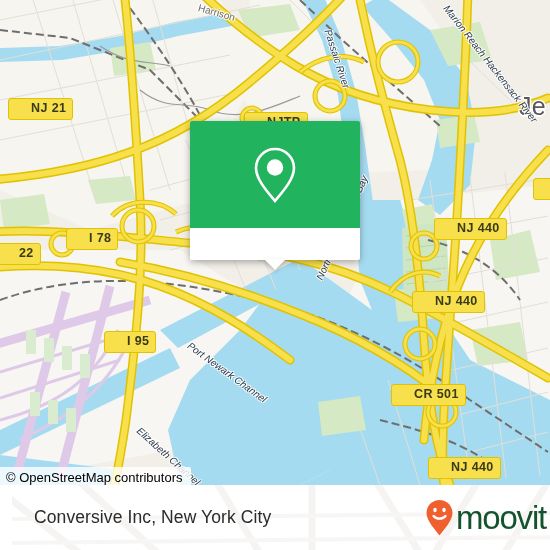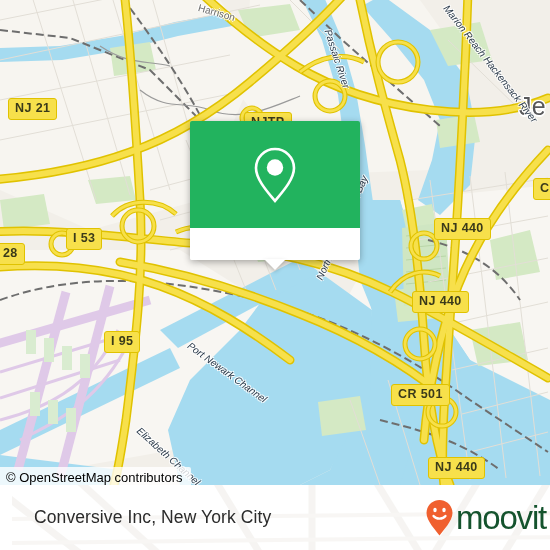--- a/index.html
+++ b/index.html
@@ -19,21 +19,21 @@
   .city-lbl{font-size:25px;color:#58585a;font-weight:400;letter-spacing:.3px;
             text-shadow:1.5px 0 #fff,-1.5px 0 #fff,0 1.5px #fff,0 -1.5px #fff,1px 1px #fff,-1px -1px #fff,1px -1px #fff,-1px 1px #fff;}
   .water-lbl{font-size:10px;color:#2b3a4a;font-style:italic;
              text-shadow:1.2px 0 #fff,-1.2px 0 #fff,0 1.2px #fff,0 -1.2px #fff;}
   .place-lbl{font-size:10px;color:#6b6b6b;
              text-shadow:1.2px 0 #fff,-1.2px 0 #fff,0 1.2px #fff,0 -1.2px #fff;}
 
   
   .shield{position:absolute;background:#f7e04b;border:1.6px solid #e0c200;border-radius:3px;
           color:#3a3a1a;font-size:12.5px;font-weight:700;line-height:1;
-          padding:3px 6px 4px 6px;letter-spacing:.4px;white-space:nowrap;}
+          padding:3px 6px 4px 22px;letter-spacing:.4px;white-space:nowrap;}
 
   
   .card{position:absolute;left:190px;top:121px;width:170px;
         box-shadow:0 2px 7px rgba(0,0,0,.32);border-radius:2px;overflow:visible;}
   .card-head{background:#22b35e;height:107px;border-radius:2px 2px 0 0;
              display:flex;align-items:center;justify-content:center;}
   .card-btn{background:#ffffff;height:32px;display:flex;align-items:center;justify-content:center;
             border-radius:0 0 2px 2px;position:relative;}
   .card-btn span{font-size:15.5px;color:#3c3c3c;letter-spacing:.1px;}
   .card-tail{position:absolute;left:50%;transform:translateX(-50%);top:31px;
@@ -263,22 +263,22 @@
       <span>North Reach Newark Bay</span></div>
     <div class="lbl water-lbl" style="left:192px;top:340px;transform:rotate(36deg);transform-origin:0 0;">
       <span>Port Newark Channel</span></div>
     <div class="lbl water-lbl" style="left:142px;top:425px;transform:rotate(42deg);transform-origin:0 0;">
       <span>Elizabeth Channel</span></div>
 
     <div class="lbl place-lbl" style="left:200px;top:2px;transform:rotate(16deg);transform-origin:0 0;">
       <span>Harrison</span></div>
 
     <div class="shield" style="left:8px;top:98px;"><span>NJ 21</span></div>
-    <div class="shield" style="left:66px;top:228px;"><span>I 53</span></div>
-    <div class="shield" style="left:-4px;top:243px;"><span>28</span></div>
+    <div class="shield" style="left:66px;top:228px;"><span>I 78</span></div>
+    <div class="shield" style="left:-4px;top:243px;"><span>22</span></div>
     <div class="shield" style="left:104px;top:331px;"><span>I 95</span></div>
     <div class="shield" style="left:244px;top:112px;"><span>NJTP</span></div>
     <div class="shield" style="left:434px;top:218px;"><span>NJ 440</span></div>
     <div class="shield" style="left:412px;top:291px;"><span>NJ 440</span></div>
     <div class="shield" style="left:391px;top:384px;"><span>CR 501</span></div>
     <div class="shield" style="left:428px;top:457px;"><span>NJ 440</span></div>
     <div class="shield" style="left:533px;top:178px;"><span>CR</span></div>
 
     <div class="card">
       <div class="card-head">

